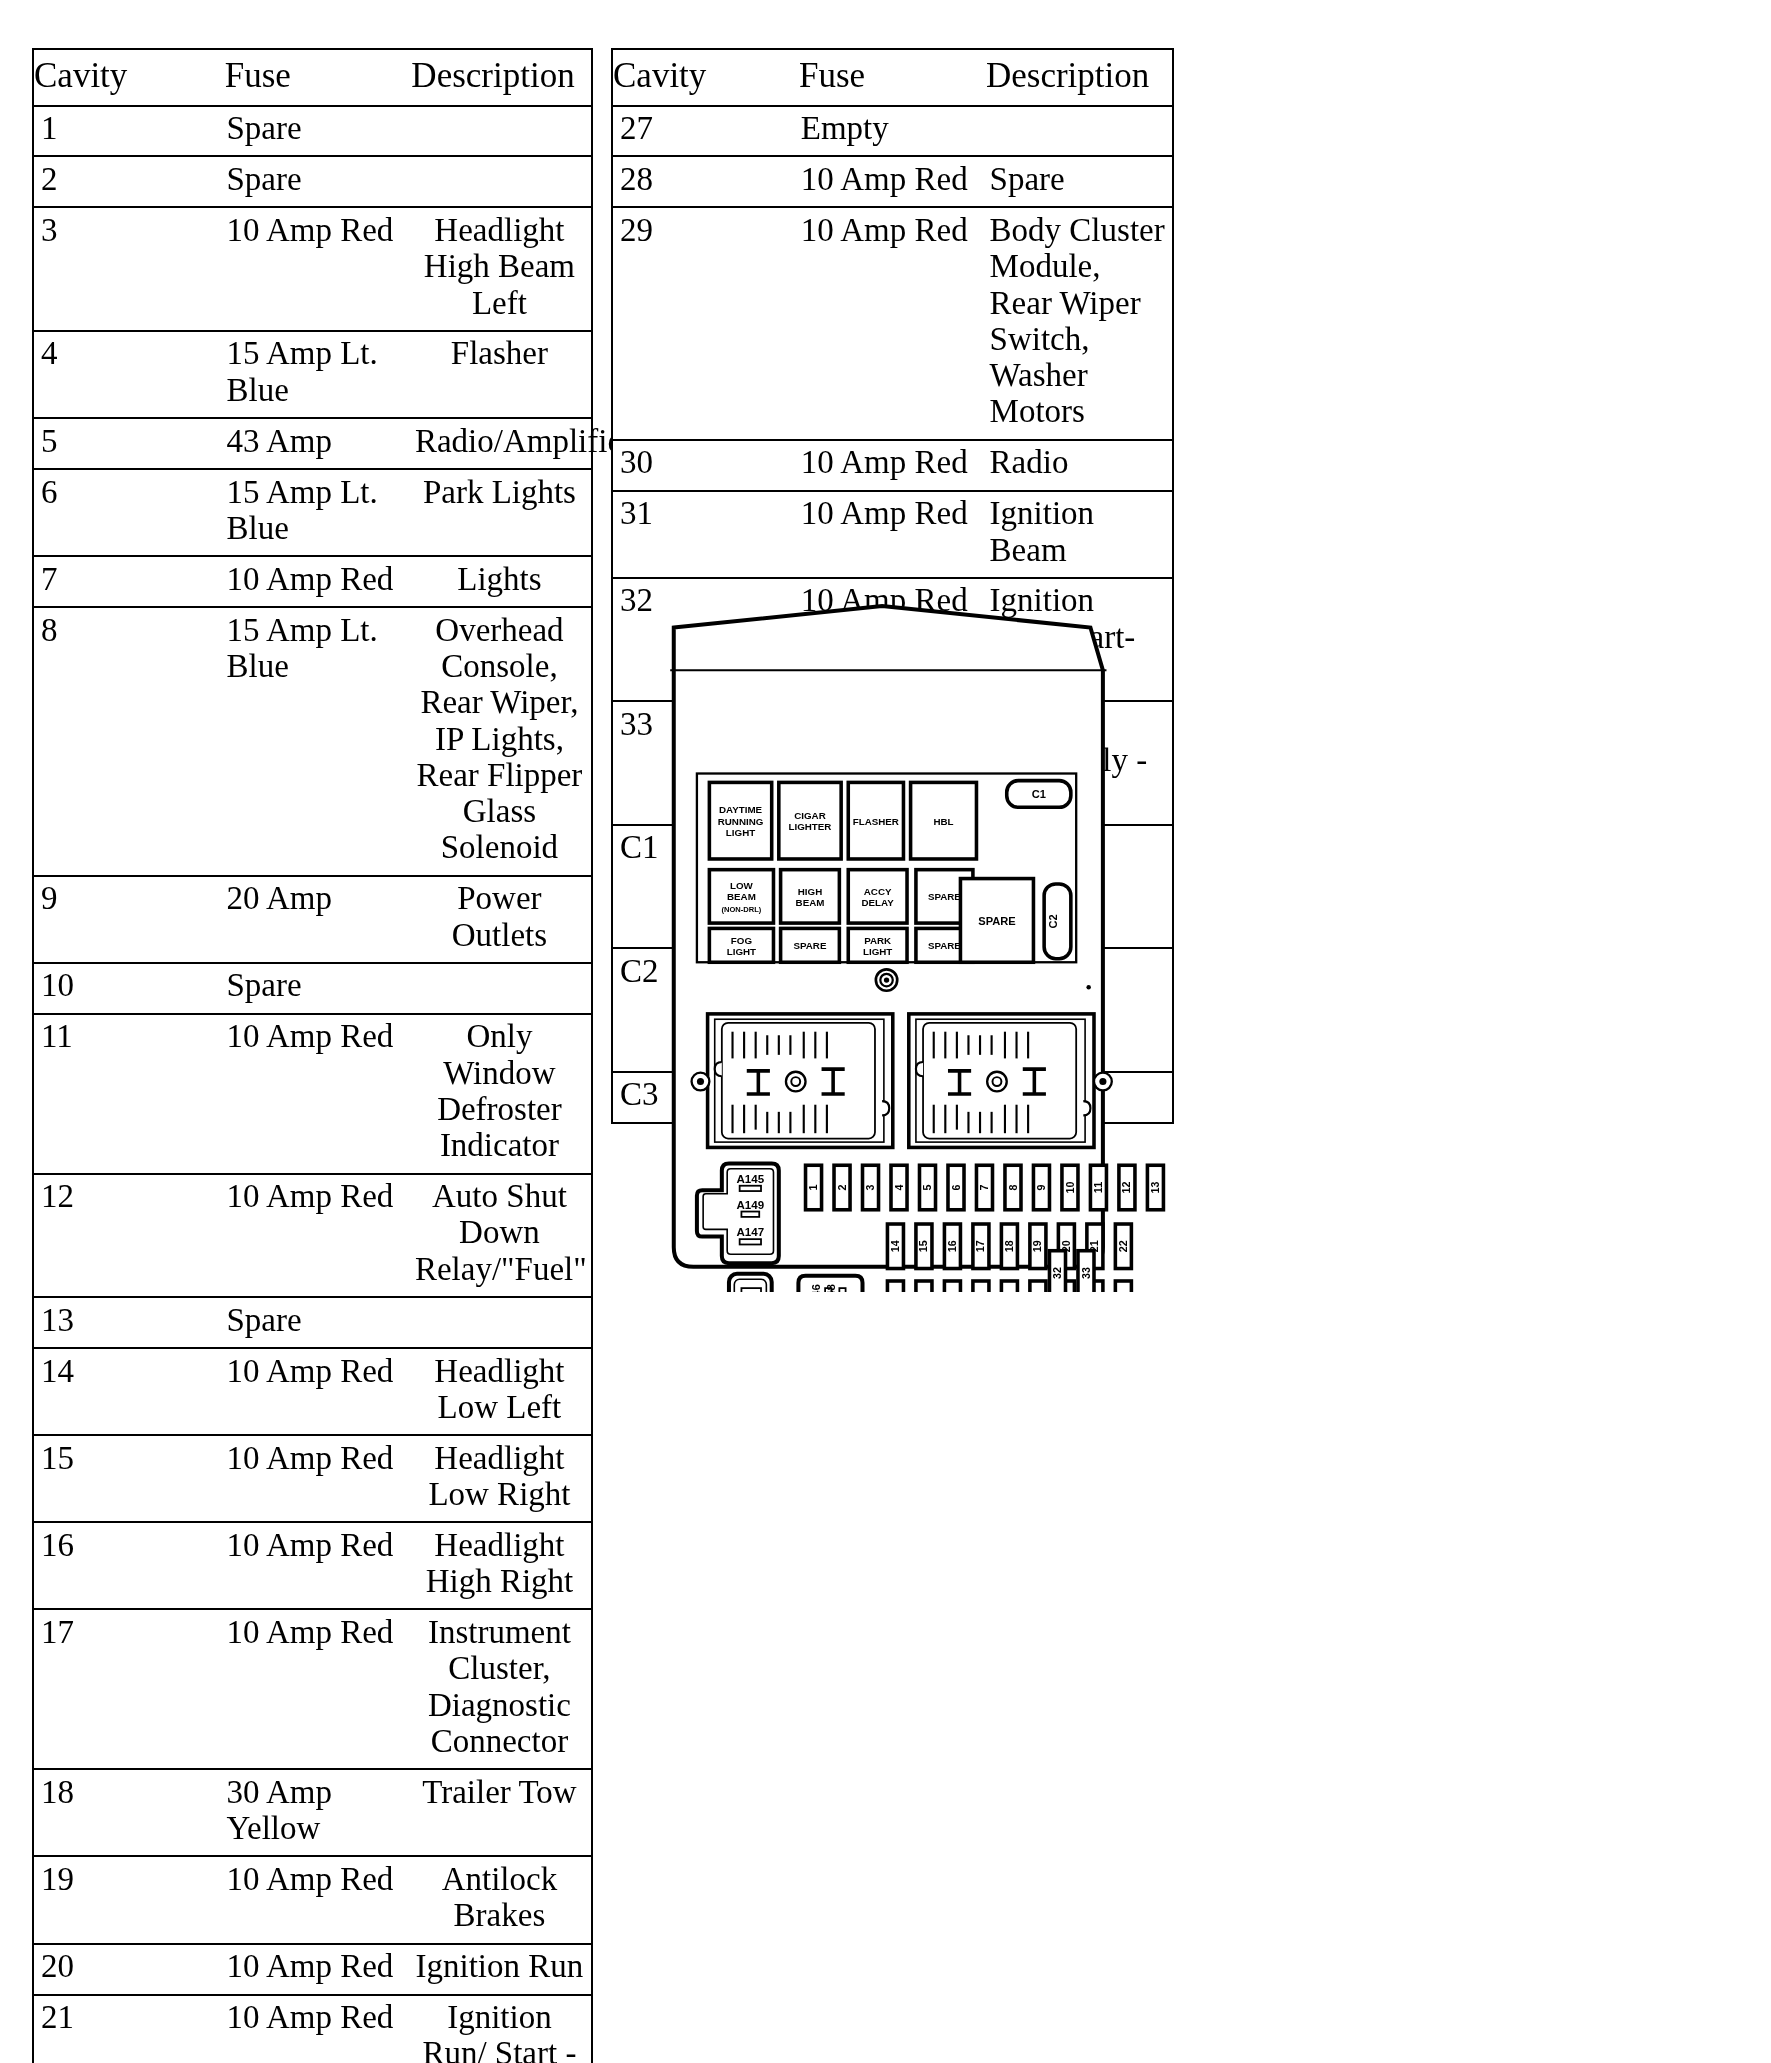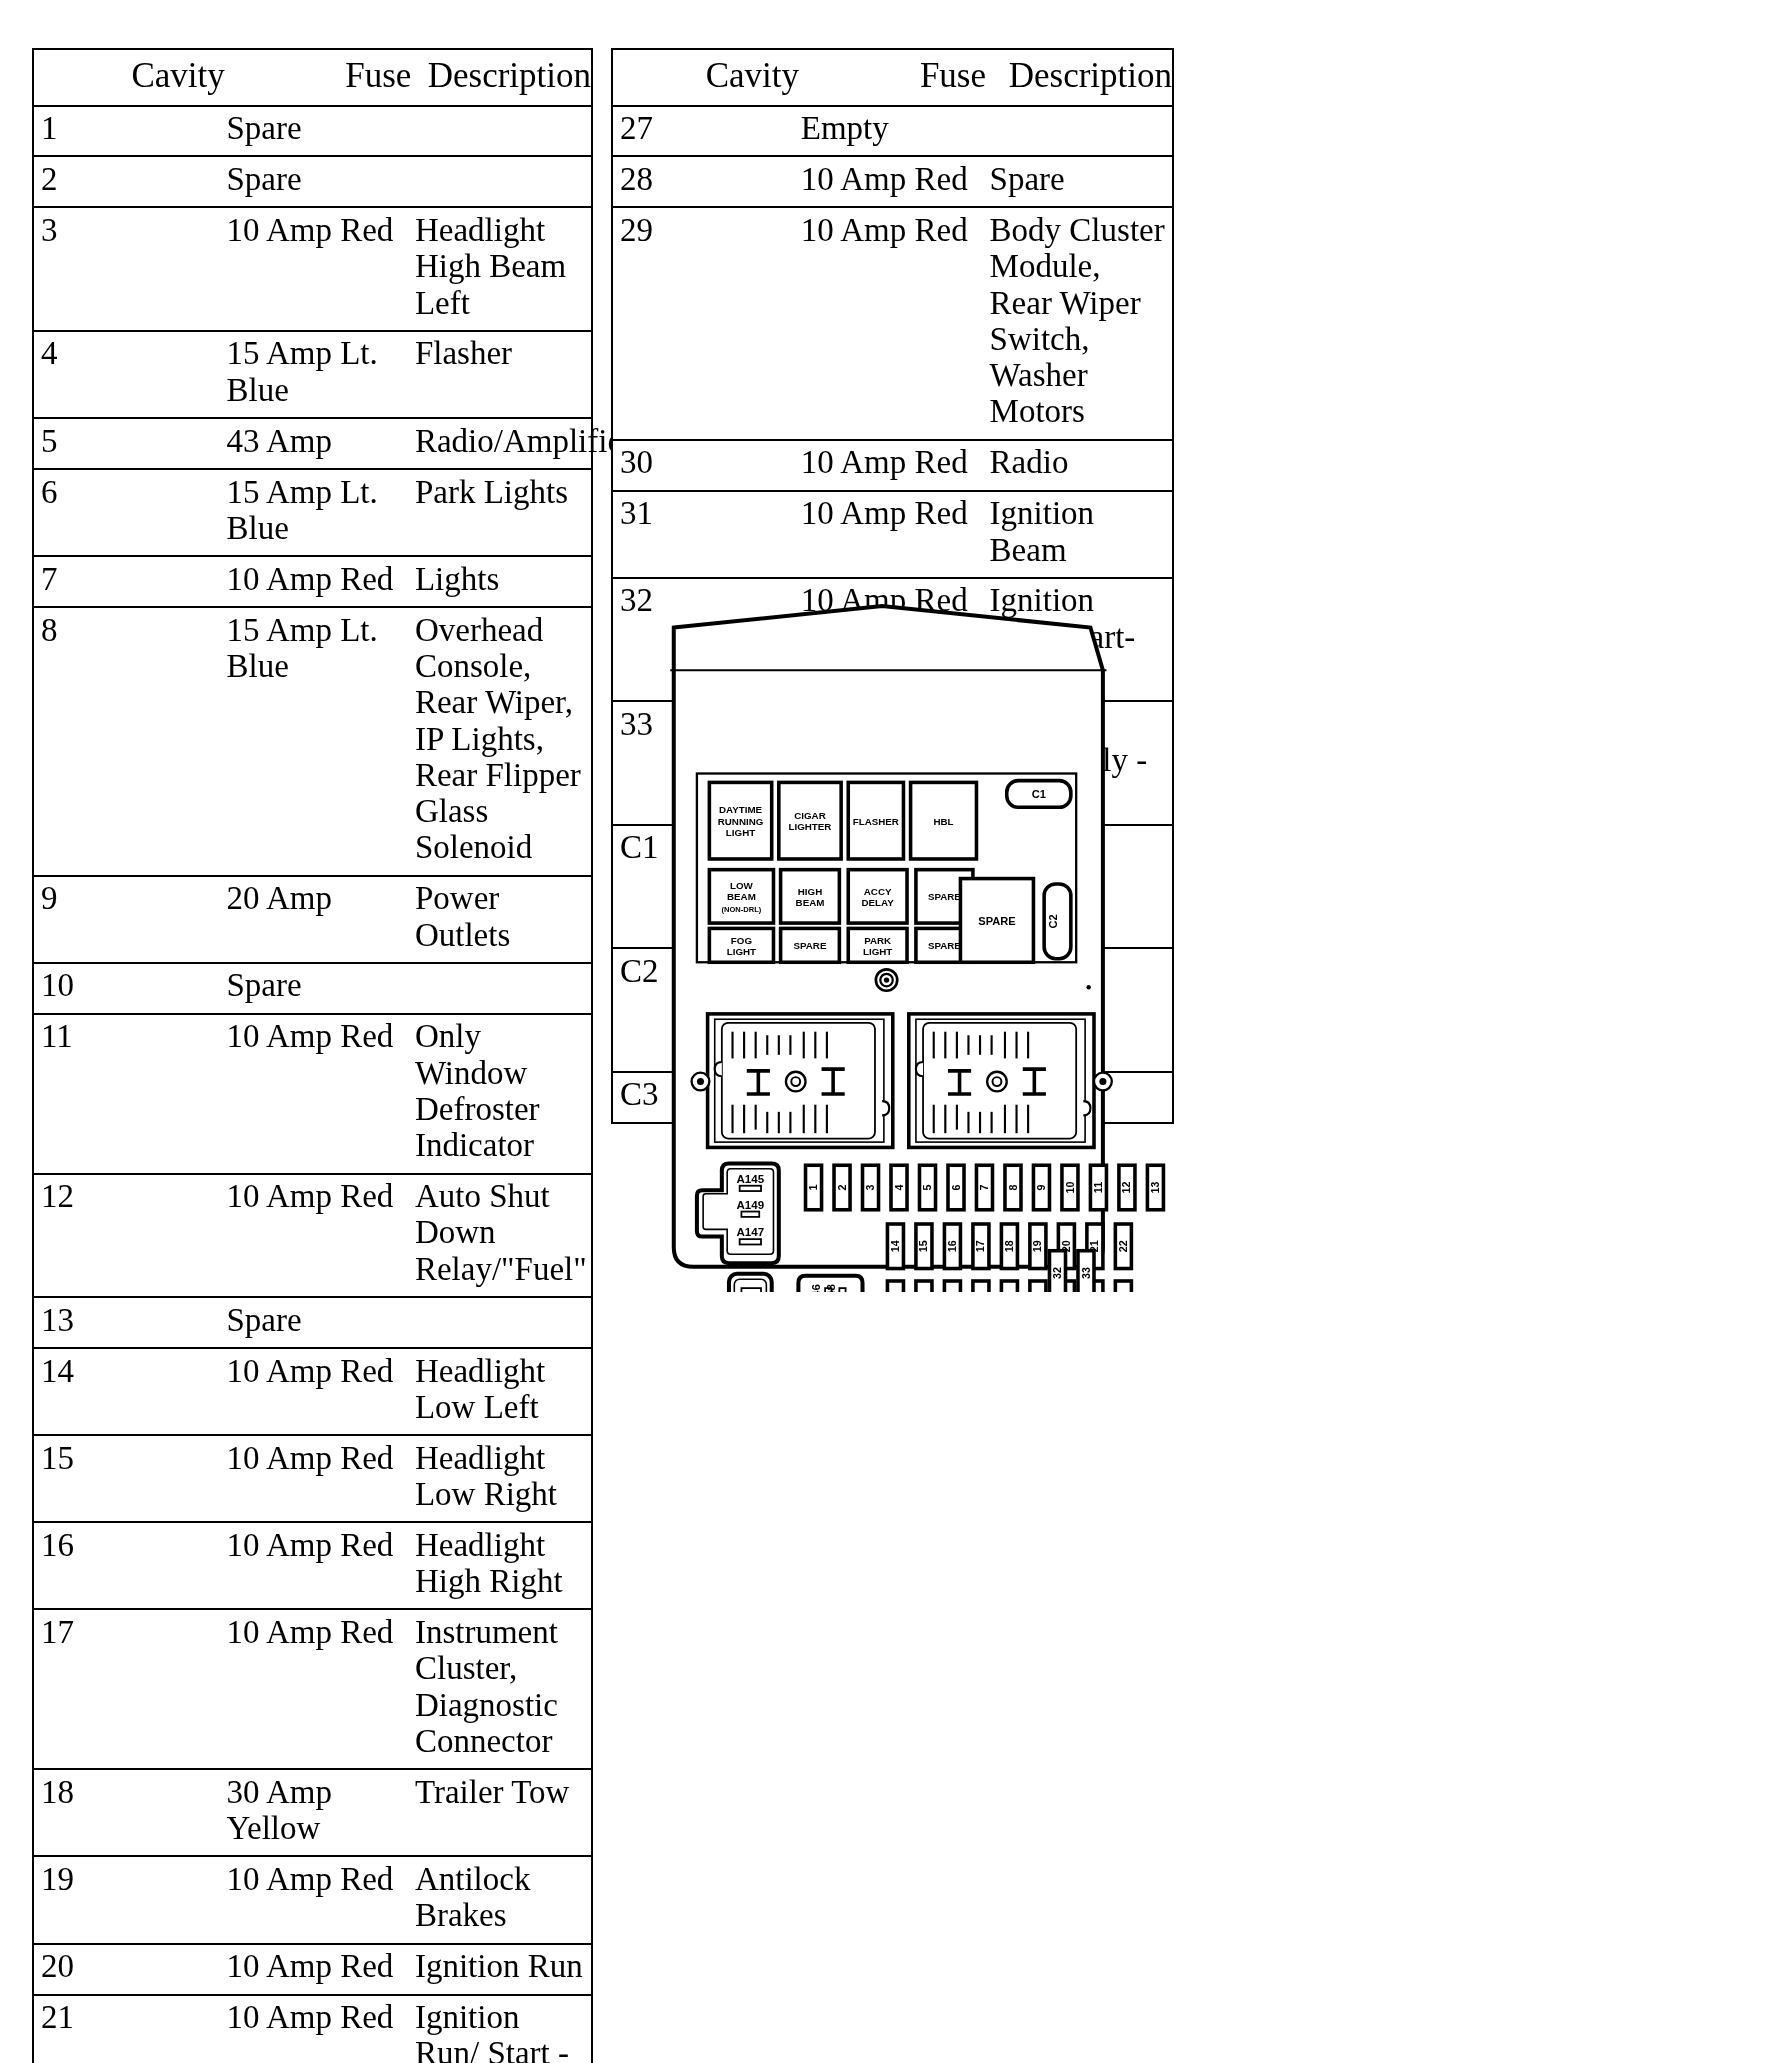--- a/index.html
+++ b/index.html
@@ -23,34 +23,34 @@
     border-bottom:2.7px solid #000;
     padding:3.6px 0 9px 0;
     vertical-align:top;
     font-weight:400;
     font-size:33px;
     line-height:1.10;
   }
   .fuse-table thead th{
     border-top:none;
     border-bottom:2.7px solid #000;
-    text-align:right;
+    text-align:left;
     padding:7.1px 0 9px 0;
     font-weight:400;
     font-size:35px;
   }
   .c-cav{width:272px;padding-left:9px !important;text-align:left;}
   .c-fuse{width:276px;text-align:left;}
   .c-desc{text-align:left;padding-right:7.1px !important;}
 
   
   #table-left{left:32px;top:48px;width:561px;}
   #table-left .c-cav{width:189px;}
   #table-left .c-fuse{width:185px;}
-  #table-left .c-desc{width:178px;}
+  #table-left .c-desc{width:178px;text-align:center;}
   #table-left thead th.h-cav{width:189px;}
   #table-left thead th.h-fuse{width:185px;}
   #table-left thead th.h-desc{width:178px;}
 
   
   #table-right{left:611px;top:48px;width:563px;}
   #table-right .c-cav{width:187px;}
   #table-right .c-fuse{width:189px;font-family:Liberation Serif, serif;}
   #table-right .c-desc{width:176px;}
 

